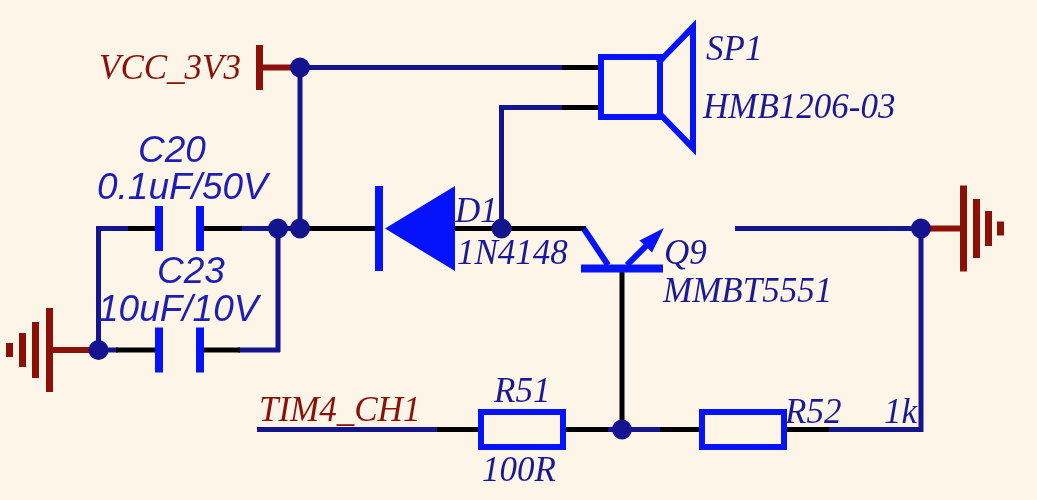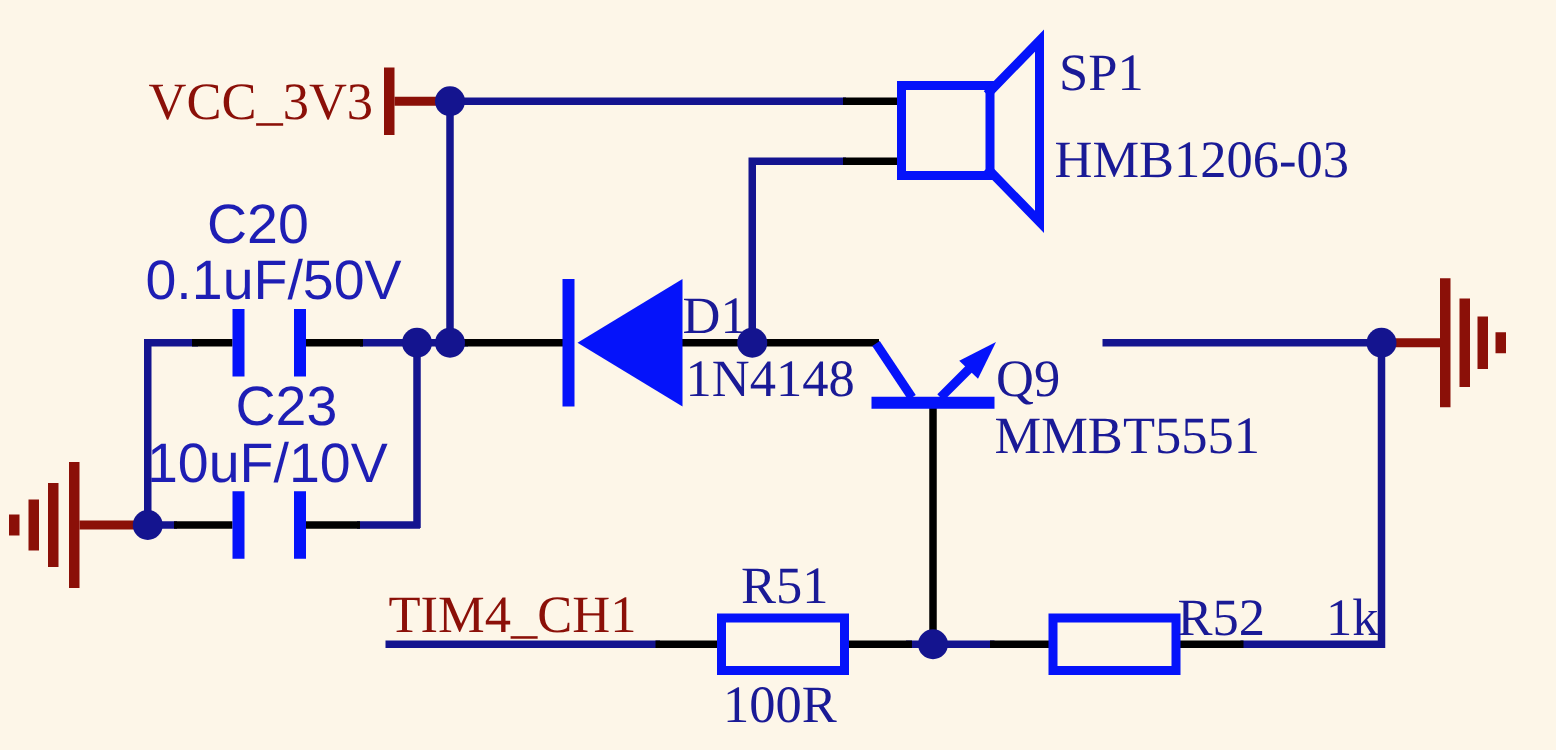--- a/index.html
+++ b/index.html
@@ -1,21 +1,21 @@
 <!DOCTYPE html>
 <html style="--bg: #FDF6E8; --wire: #14148F; --pin: #000000; --comp: #0513FA; --maroon: #8B1008; --text-navy: #1A1A96; --text-cap: #1E1EB4;"><head>
 <meta charset="utf-8">
 <style>
   :root{
     --bg:#FDF6E8; --wire:#14148F; --pin:#000000; --comp:#0513FA;
     --maroon:#8B1008; --text-navy:#1A1A96; --text-cap:#1E1EB4;
   }
   html,body{margin:0;padding:0;}
   body{background:var(--bg);}
-  .canvas{position:relative;width:1037px;height:500px;background:var(--bg);overflow:hidden;}
+  .canvas{position:relative;width:1037px;height:500px;background:var(--bg);overflow:hidden;font-style:italic;}
   svg{display:block;}
   .t-serif{font-family:"Liberation Serif",serif;font-size:35px;fill:var(--text-navy);}
   .t-sans{font-family:"Liberation Sans",sans-serif;font-size:37px;fill:var(--text-cap);}
   .t-maroon{font-family:"Liberation Serif",serif;font-size:35px;fill:var(--maroon);}
   .wire{stroke:var(--wire);stroke-width:5;fill:none;}
   .pin{stroke:var(--pin);stroke-width:5;fill:none;}
   .comp{stroke:var(--comp);stroke-width:6;fill:none;}
   .compfill{fill:var(--comp);stroke:none;}
   .mline{stroke:var(--maroon);stroke-width:6;fill:none;}
   .mfill{fill:var(--maroon);stroke:none;}

